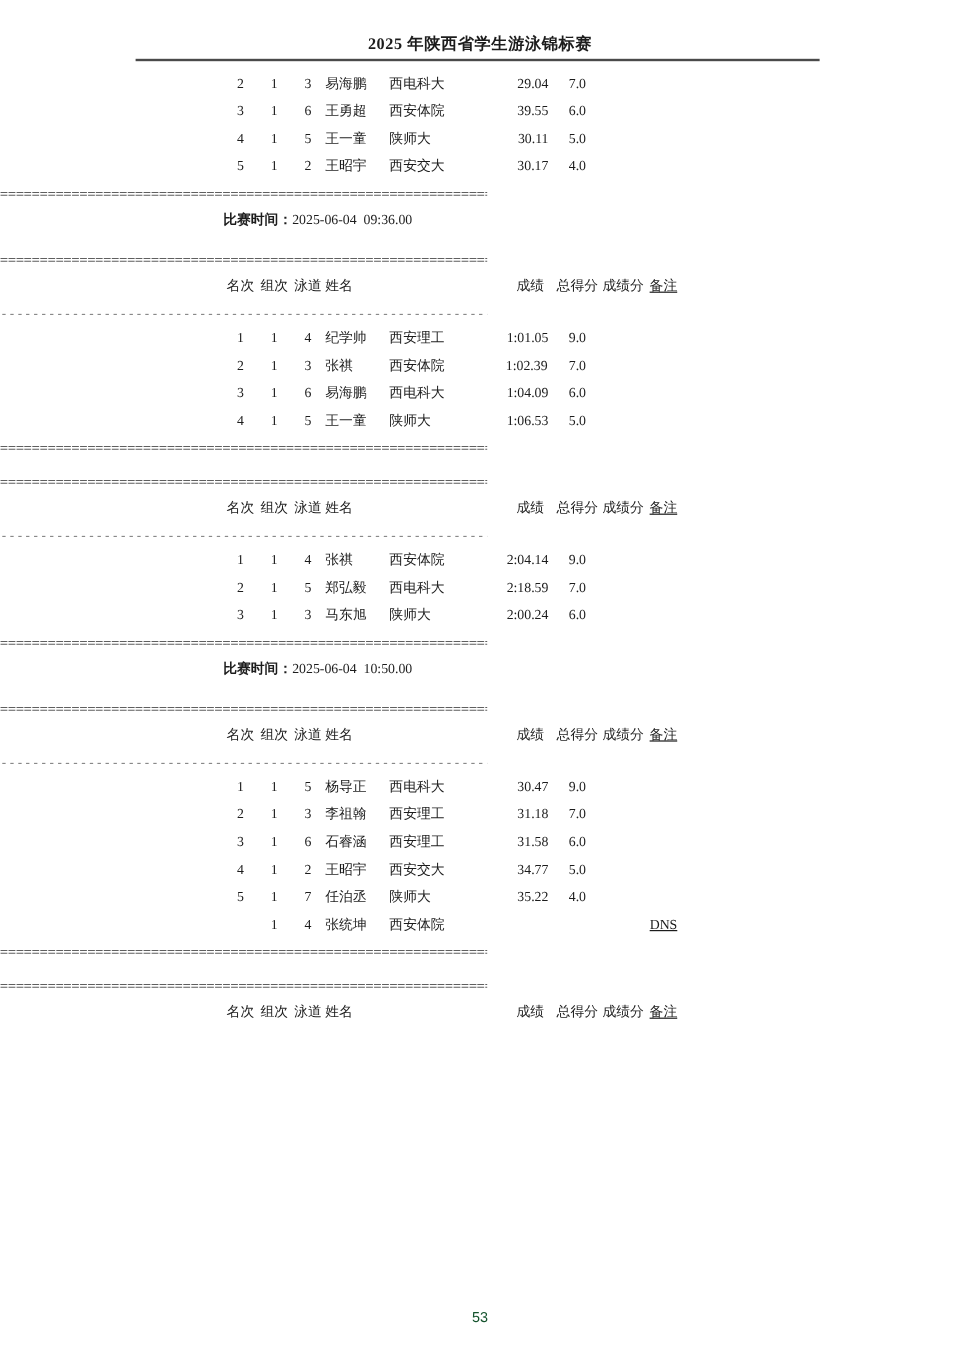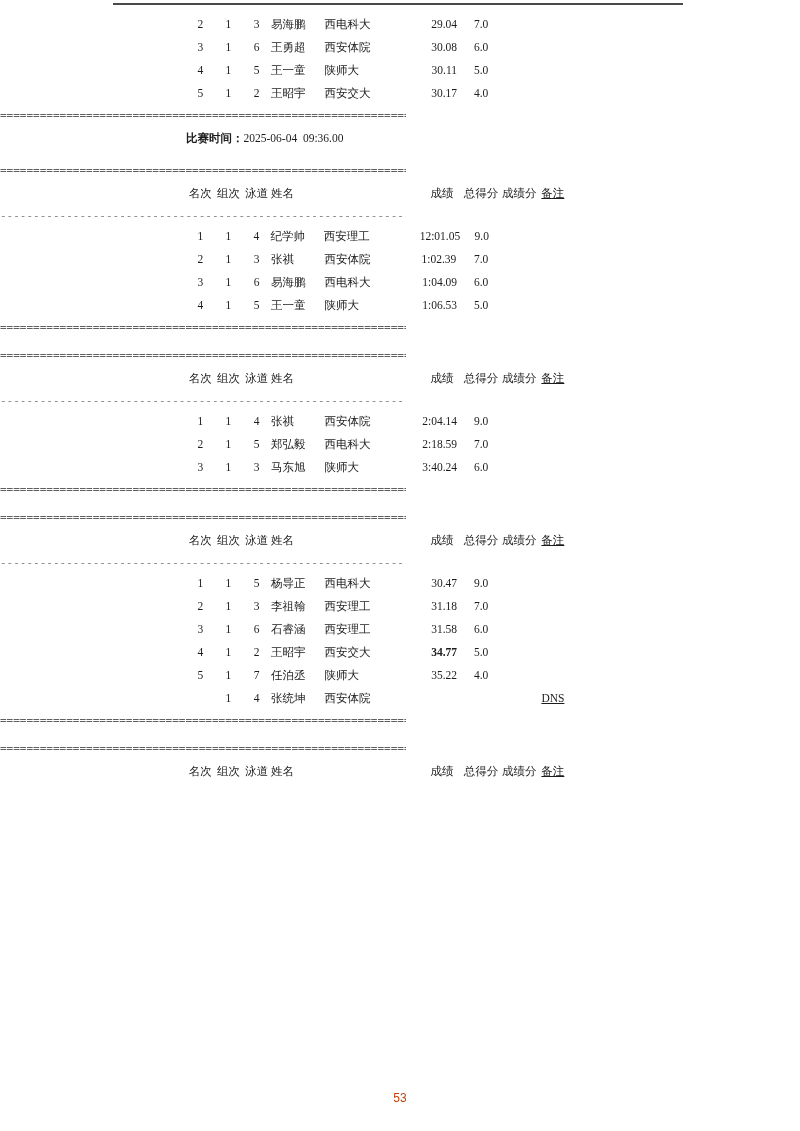--- a/index.html
+++ b/index.html
@@ -26,46 +26,47 @@
   .c-name{width:56px;text-align:left;}
   .c-team{width:82px;text-align:left;}
   .c-result{width:44px;text-align:right;padding-right:6px;box-sizing:border-box;margin-left:18px;}
   .hdr .c-result{text-align:center;padding-right:0;}
   .c-total{width:38px;text-align:center;}
   .c-score{width:42px;text-align:center;}
   .c-remark{width:55px;text-align:left;padding-left:2px;box-sizing:border-box;text-decoration:underline;}
   .race{margin-left:186px;height:22px;line-height:22px;font-size:11.5px;white-space:pre;}
   .race .lbl{font-weight:bold;}
   .page-num{position:absolute;left:0;bottom:26px;width:100%;text-align:center;
-            font-size:12px;font-family:"Liberation Sans","DejaVu Sans",sans-serif;color:#c2410c;}
+            font-size:12px;font-family:"Liberation Sans","DejaVu Sans",sans-serif;color:#14532d;}
 </style>
 </head>
 <body>
 
 <div class="page">
+  <div class="doc-title">2025 年陕西省学生游泳锦标赛</div>
   <div class="doc-rule"></div>
   <div class="sections" id="sections">
       <div class="row tbl-line">
         <div class="c-rank" style="display: block;">2</div>
         <div class="c-heat" style="display: block;">1</div>
         <div class="c-lane" style="display: block;">3</div>
         <div class="c-name" style="display: block;">易海鹏</div>
         <div class="c-team" style="display: block;">西电科大</div>
         <div class="c-result" style="display: block;">29.04</div>
         <div class="c-total" style="display: block;">7.0</div>
         <div class="c-score" style="display: block;"></div>
         <div class="c-remark" style="display: block;"></div>
       </div>
       <div class="row tbl-line">
         <div class="c-rank" style="display: block;">3</div>
         <div class="c-heat" style="display: block;">1</div>
         <div class="c-lane" style="display: block;">6</div>
         <div class="c-name" style="display: block;">王勇超</div>
         <div class="c-team" style="display: block;">西安体院</div>
-        <div class="c-result" style="display: block;">30.08</div>
+        <div class="c-result" style="display: block;">39.55</div>
         <div class="c-total" style="display: block;">6.0</div>
         <div class="c-score" style="display: block;"></div>
         <div class="c-remark" style="display: block;"></div>
       </div>
       <div class="row tbl-line">
         <div class="c-rank" style="display: block;">4</div>
         <div class="c-heat" style="display: block;">1</div>
         <div class="c-lane" style="display: block;">5</div>
         <div class="c-name" style="display: block;">王一童</div>
         <div class="c-team" style="display: block;">陕师大</div>
@@ -100,21 +101,21 @@
         <div class="c-score" style="display: block;">成绩分</div>
         <div class="c-remark" style="display: block;">备注</div>
       </div>
       <div class="div-dash tbl-line">------------------------------------------------------------------------------------------</div>
       <div class="row tbl-line">
         <div class="c-rank" style="display: block;">1</div>
         <div class="c-heat" style="display: block;">1</div>
         <div class="c-lane" style="display: block;">4</div>
         <div class="c-name" style="display: block;">纪学帅</div>
         <div class="c-team" style="display: block;">西安理工</div>
-        <div class="c-result" style="display: block;">12:01.05</div>
+        <div class="c-result" style="display: block;">1:01.05</div>
         <div class="c-total" style="display: block;">9.0</div>
         <div class="c-score" style="display: block;"></div>
         <div class="c-remark" style="display: block;"></div>
       </div>
       <div class="row tbl-line">
         <div class="c-rank" style="display: block;">2</div>
         <div class="c-heat" style="display: block;">1</div>
         <div class="c-lane" style="display: block;">3</div>
         <div class="c-name" style="display: block;">张祺</div>
         <div class="c-team" style="display: block;">西安体院</div>
@@ -181,26 +182,27 @@
         <div class="c-total" style="display: block;">7.0</div>
         <div class="c-score" style="display: block;"></div>
         <div class="c-remark" style="display: block;"></div>
       </div>
       <div class="row tbl-line">
         <div class="c-rank" style="display: block;">3</div>
         <div class="c-heat" style="display: block;">1</div>
         <div class="c-lane" style="display: block;">3</div>
         <div class="c-name" style="display: block;">马东旭</div>
         <div class="c-team" style="display: block;">陕师大</div>
-        <div class="c-result" style="display: block;">3:40.24</div>
-        <div class="c-total" style="display: block;">6.0</div>
-        <div class="c-score" style="display: block;"></div>
-        <div class="c-remark" style="display: block;"></div>
-      </div>
-      <div class="div-eq tbl-line">==========================================================================================</div>
+        <div class="c-result" style="display: block;">2:00.24</div>
+        <div class="c-total" style="display: block;">6.0</div>
+        <div class="c-score" style="display: block;"></div>
+        <div class="c-remark" style="display: block;"></div>
+      </div>
+      <div class="div-eq tbl-line">==========================================================================================</div>
+      <div class="race"><div class="lbl" style="display: inline;">比赛时间：</div><div class="val" style="display: inline;">2025-06-04  10:50.00</div></div>
       <div class="sec-title"></div>
       <div class="div-eq tbl-line">==========================================================================================</div>
       <div class="row hdr tbl-line">
         <div class="c-rank" style="display: block;">名次</div>
         <div class="c-heat" style="display: block;">组次</div>
         <div class="c-lane" style="display: block;">泳道</div>
         <div class="c-name" style="display: block;">姓名</div>
         <div class="c-team" style="display: block;"></div>
         <div class="c-result" style="display: block;">成绩</div>
         <div class="c-total" style="display: block;">总得分</div>
@@ -240,21 +242,21 @@
         <div class="c-total" style="display: block;">6.0</div>
         <div class="c-score" style="display: block;"></div>
         <div class="c-remark" style="display: block;"></div>
       </div>
       <div class="row tbl-line">
         <div class="c-rank" style="display: block;">4</div>
         <div class="c-heat" style="display: block;">1</div>
         <div class="c-lane" style="display: block;">2</div>
         <div class="c-name" style="display: block;">王昭宇</div>
         <div class="c-team" style="display: block;">西安交大</div>
-        <div class="c-result" style="display: block; font-weight: bold;">34.77</div>
+        <div class="c-result" style="display: block;">34.77</div>
         <div class="c-total" style="display: block;">5.0</div>
         <div class="c-score" style="display: block;"></div>
         <div class="c-remark" style="display: block;"></div>
       </div>
       <div class="row tbl-line">
         <div class="c-rank" style="display: block;">5</div>
         <div class="c-heat" style="display: block;">1</div>
         <div class="c-lane" style="display: block;">7</div>
         <div class="c-name" style="display: block;">任泊丞</div>
         <div class="c-team" style="display: block;">陕师大</div>

